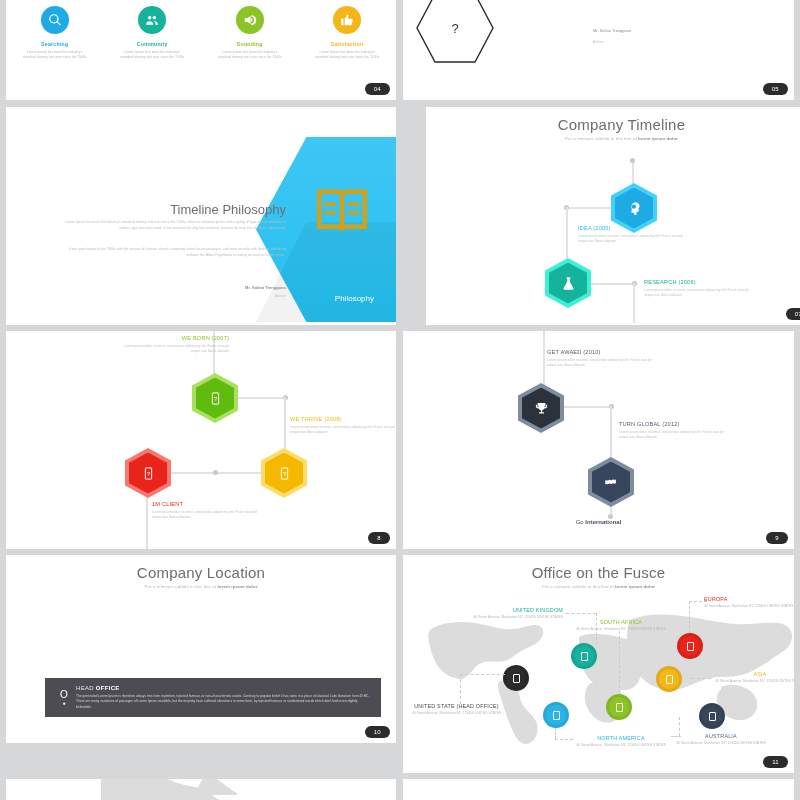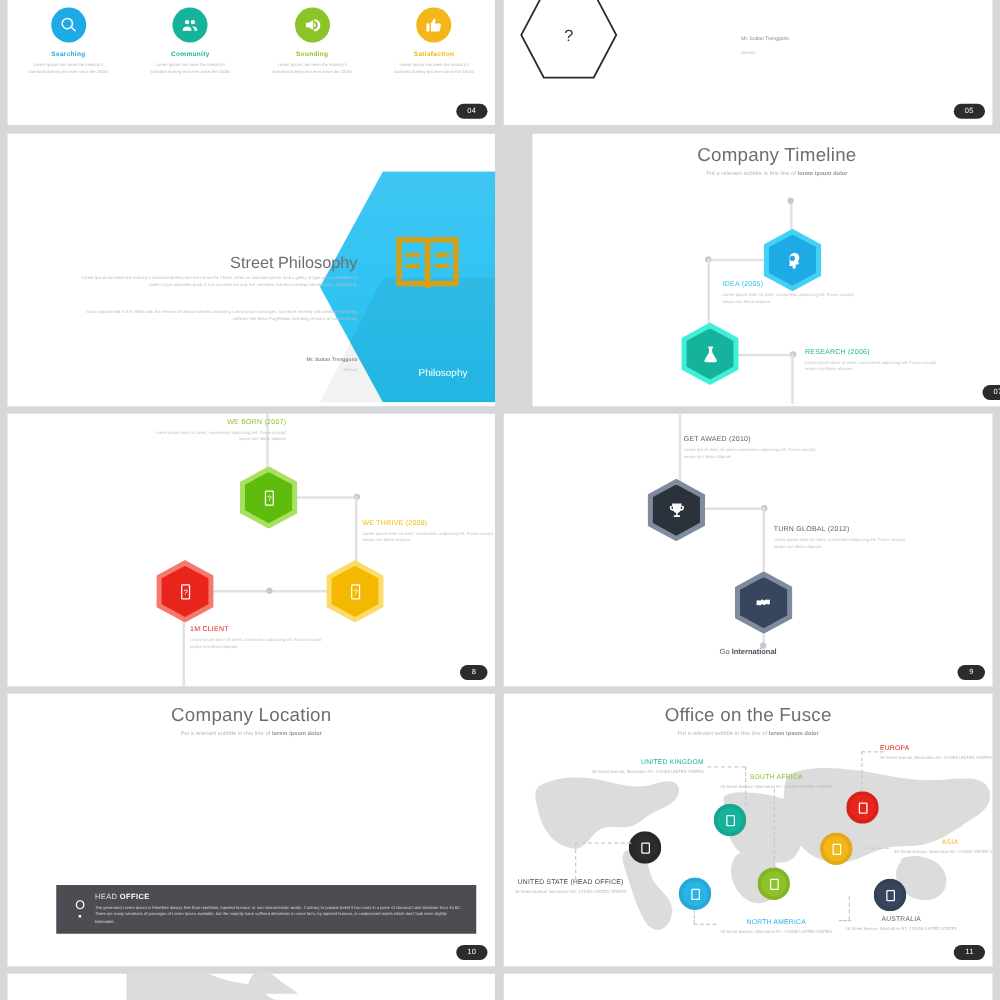--- a/index.html
+++ b/index.html
@@ -188,21 +188,21 @@
         <path d="M6 10h22c2 0 4 2 4 4v40c0-2-2-4-4-4H6z" fill="none" stroke="#d4a017" stroke-width="5"></path>
         <path d="M58 10H36c-2 0-4 2-4 4v40c0-2 2-4 4-4h22z" fill="none" stroke="#d4a017" stroke-width="5"></path>
         <rect x="12" y="22" width="13" height="4" fill="#d4a017"></rect>
         <rect x="12" y="32" width="13" height="4" fill="#d4a017"></rect>
         <rect x="39" y="22" width="13" height="4" fill="#d4a017"></rect>
         <rect x="39" y="32" width="13" height="4" fill="#d4a017"></rect>
       </svg>
     </div>
     <div class="phil-label">Philosophy</div>
 
-    <div class="phil-title">Street Philosophy</div>
+    <div class="phil-title">Timeline Philosophy</div>
     <div class="phil-p" style="top:113px;">Lorem Ipsum has been the industry's standard dummy text ever since the 1500s, when an unknown printer took a galley of type and scrambled it to make a type specimen book. It has survived not only five centuries, but also the leap into electronic typesetting.</div>
     <div class="phil-p" style="top:140px;">It was popularised in the 1960s with the release of Letraset sheets containing Lorem Ipsum passages, and more recently with desktop publishing software like Aldus PageMaker including versions of Lorem Ipsum.</div>
     <div class="phil-sign" style="top:178px;">
       <div class="nm">Mr. Sultan Trenggono</div>
       <div class="rl">Adviser</div>
     </div>
     <div class="page-badge" style="opacity:0;">06</div>
   </div>
 
   <div class="slide" style="left:403px; top:107px; width:391px; height:218px;margin-left:23px;">
@@ -331,21 +331,21 @@
       </div>
     </div>
 
     <div style="position:absolute;left:0;right:0;top:188px;text-align:center;font-size:6px;color:#4a5260;">
       <span>Go </span><b>International</b>
     </div>
 
     <div class="page-badge">9</div>
   </div>
 
-  <div class="slide" style="left:6px; top:555px; width:390px; height:218px;">
+  <div class="slide" style="left:6px; top:555px; width:390px; height:188px;">
     <div class="s-title" style="margin-top:9px;">Company Location</div>
     <div class="s-sub">
       <span>Put a relevant subtitle in this line of </span><b>lorem ipsum dolor</b>
     </div>
     <div class="office-bar">
       <div class="office-mark">
         <div class="o1">O</div>
         <div class="o2">●</div>
       </div>
       <div class="office-txt">

